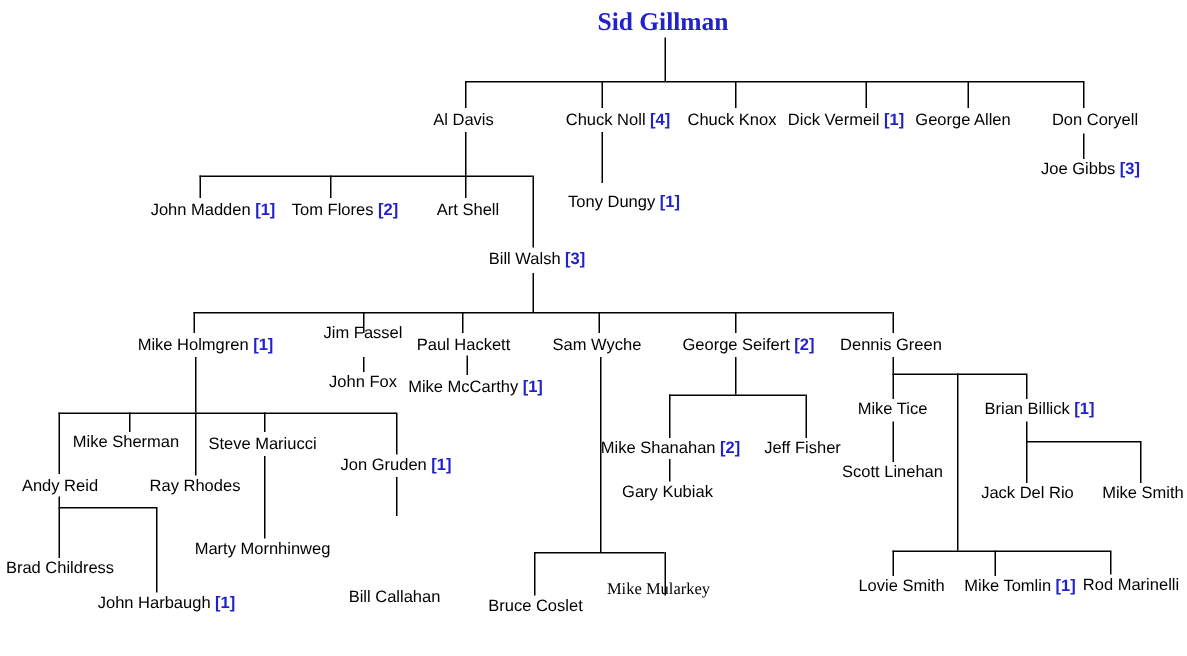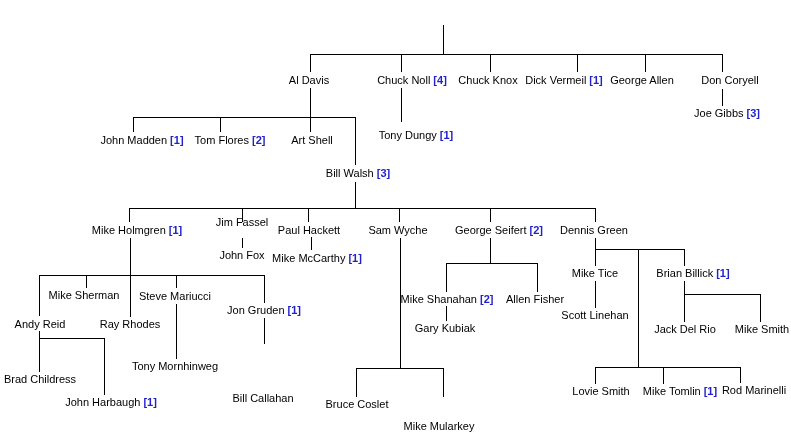--- a/index.html
+++ b/index.html
@@ -34,20 +34,21 @@
   .node .num {
     color: #2222cc;
     font-weight: bold;
     margin-left: 3px;
   }
 </style>
 </head>
 <body>
 
 <div class="stage" id="stage">
+  <div class="title">Sid Gillman</div>
 <div class="line" style="left: 443px; top: 25px; width: 1px; height: 29px;"></div>
     <div class="line" style="left: 310px; top: 54px; width: 412px; height: 1px;"></div>
     <div class="line" style="left: 310px; top: 54px; width: 1px; height: 18px;"></div>
     <div class="line" style="left: 401px; top: 54px; width: 1px; height: 18px;"></div>
     <div class="line" style="left: 490px; top: 54px; width: 1px; height: 18px;"></div>
     <div class="line" style="left: 577px; top: 54px; width: 1px; height: 18px;"></div>
     <div class="line" style="left: 645px; top: 54px; width: 1px; height: 18px;"></div>
     <div class="line" style="left: 722px; top: 54px; width: 1px; height: 18px;"></div>
     <div class="line" style="left: 401px; top: 88px; width: 1px; height: 34px;"></div>
     <div class="line" style="left: 722px; top: 89px; width: 1px; height: 17px;"></div>
@@ -122,27 +123,27 @@
     <div class="node" style="left: 499px; top: 223px;"><span>George Seifert</span><span class="num">[2]</span></div>
     <div class="node" style="left: 594px; top: 223px;"><span>Dennis Green</span></div>
     <div class="node" style="left: 242px; top: 248px;"><span>John Fox</span></div>
     <div class="node" style="left: 317px; top: 251px;"><span>Mike McCarthy</span><span class="num">[1]</span></div>
     <div class="node" style="left: 84px; top: 288px;"><span>Mike Sherman</span></div>
     <div class="node" style="left: 175px; top: 289px;"><span>Steve Mariucci</span></div>
     <div class="node" style="left: 40px; top: 317px;"><span>Andy Reid</span></div>
     <div class="node" style="left: 130px; top: 317px;"><span>Ray Rhodes</span></div>
     <div class="node" style="left: 264px; top: 303px;"><span>Jon Gruden</span><span class="num">[1]</span></div>
     <div class="node" style="left: 263px; top: 344px; margin-top: 47px;"><span>Bill Callahan</span></div>
-    <div class="node" style="left: 175px; top: 359px;"><span>Tony Mornhinweg</span></div>
+    <div class="node" style="left: 175px; top: 359px;"><span>Marty Mornhinweg</span></div>
     <div class="node" style="left: 40px; top: 372px;"><span>Brad Childress</span></div>
     <div class="node" style="left: 111px; top: 395px;"><span>John Harbaugh</span><span class="num">[1]</span></div>
     <div class="node" style="left: 357px; top: 397px;"><span>Bruce Coslet</span></div>
-    <div class="node" style="left: 439px; top: 419px;"><span>Mike Mularkey</span></div>
+    <div class="node" style="left: 439px; top: 386px; font-family: Liberation Serif, serif;"><span>Mike Mularkey</span></div>
     <div class="node" style="left: 447px; top: 292px;"><span>Mike Shanahan</span><span class="num">[2]</span></div>
-    <div class="node" style="left: 535px; top: 292px;"><span>Allen Fisher</span></div>
+    <div class="node" style="left: 535px; top: 292px;"><span>Jeff Fisher</span></div>
     <div class="node" style="left: 445px; top: 321px;"><span>Gary Kubiak</span></div>
     <div class="node" style="left: 595px; top: 266px;"><span>Mike Tice</span></div>
     <div class="node" style="left: 693px; top: 266px;"><span>Brian Billick</span><span class="num">[1]</span></div>
     <div class="node" style="left: 595px; top: 308px;"><span>Scott Linehan</span></div>
     <div class="node" style="left: 685px; top: 322px;"><span>Jack Del Rio</span></div>
     <div class="node" style="left: 762px; top: 322px;"><span>Mike Smith</span></div>
     <div class="node" style="left: 601px; top: 384px;"><span>Lovie Smith</span></div>
     <div class="node" style="left: 680px; top: 384px;"><span>Mike Tomlin</span><span class="num">[1]</span></div>
     <div class="node" style="left: 754px; top: 383px;"><span>Rod Marinelli</span></div>
   </div>

